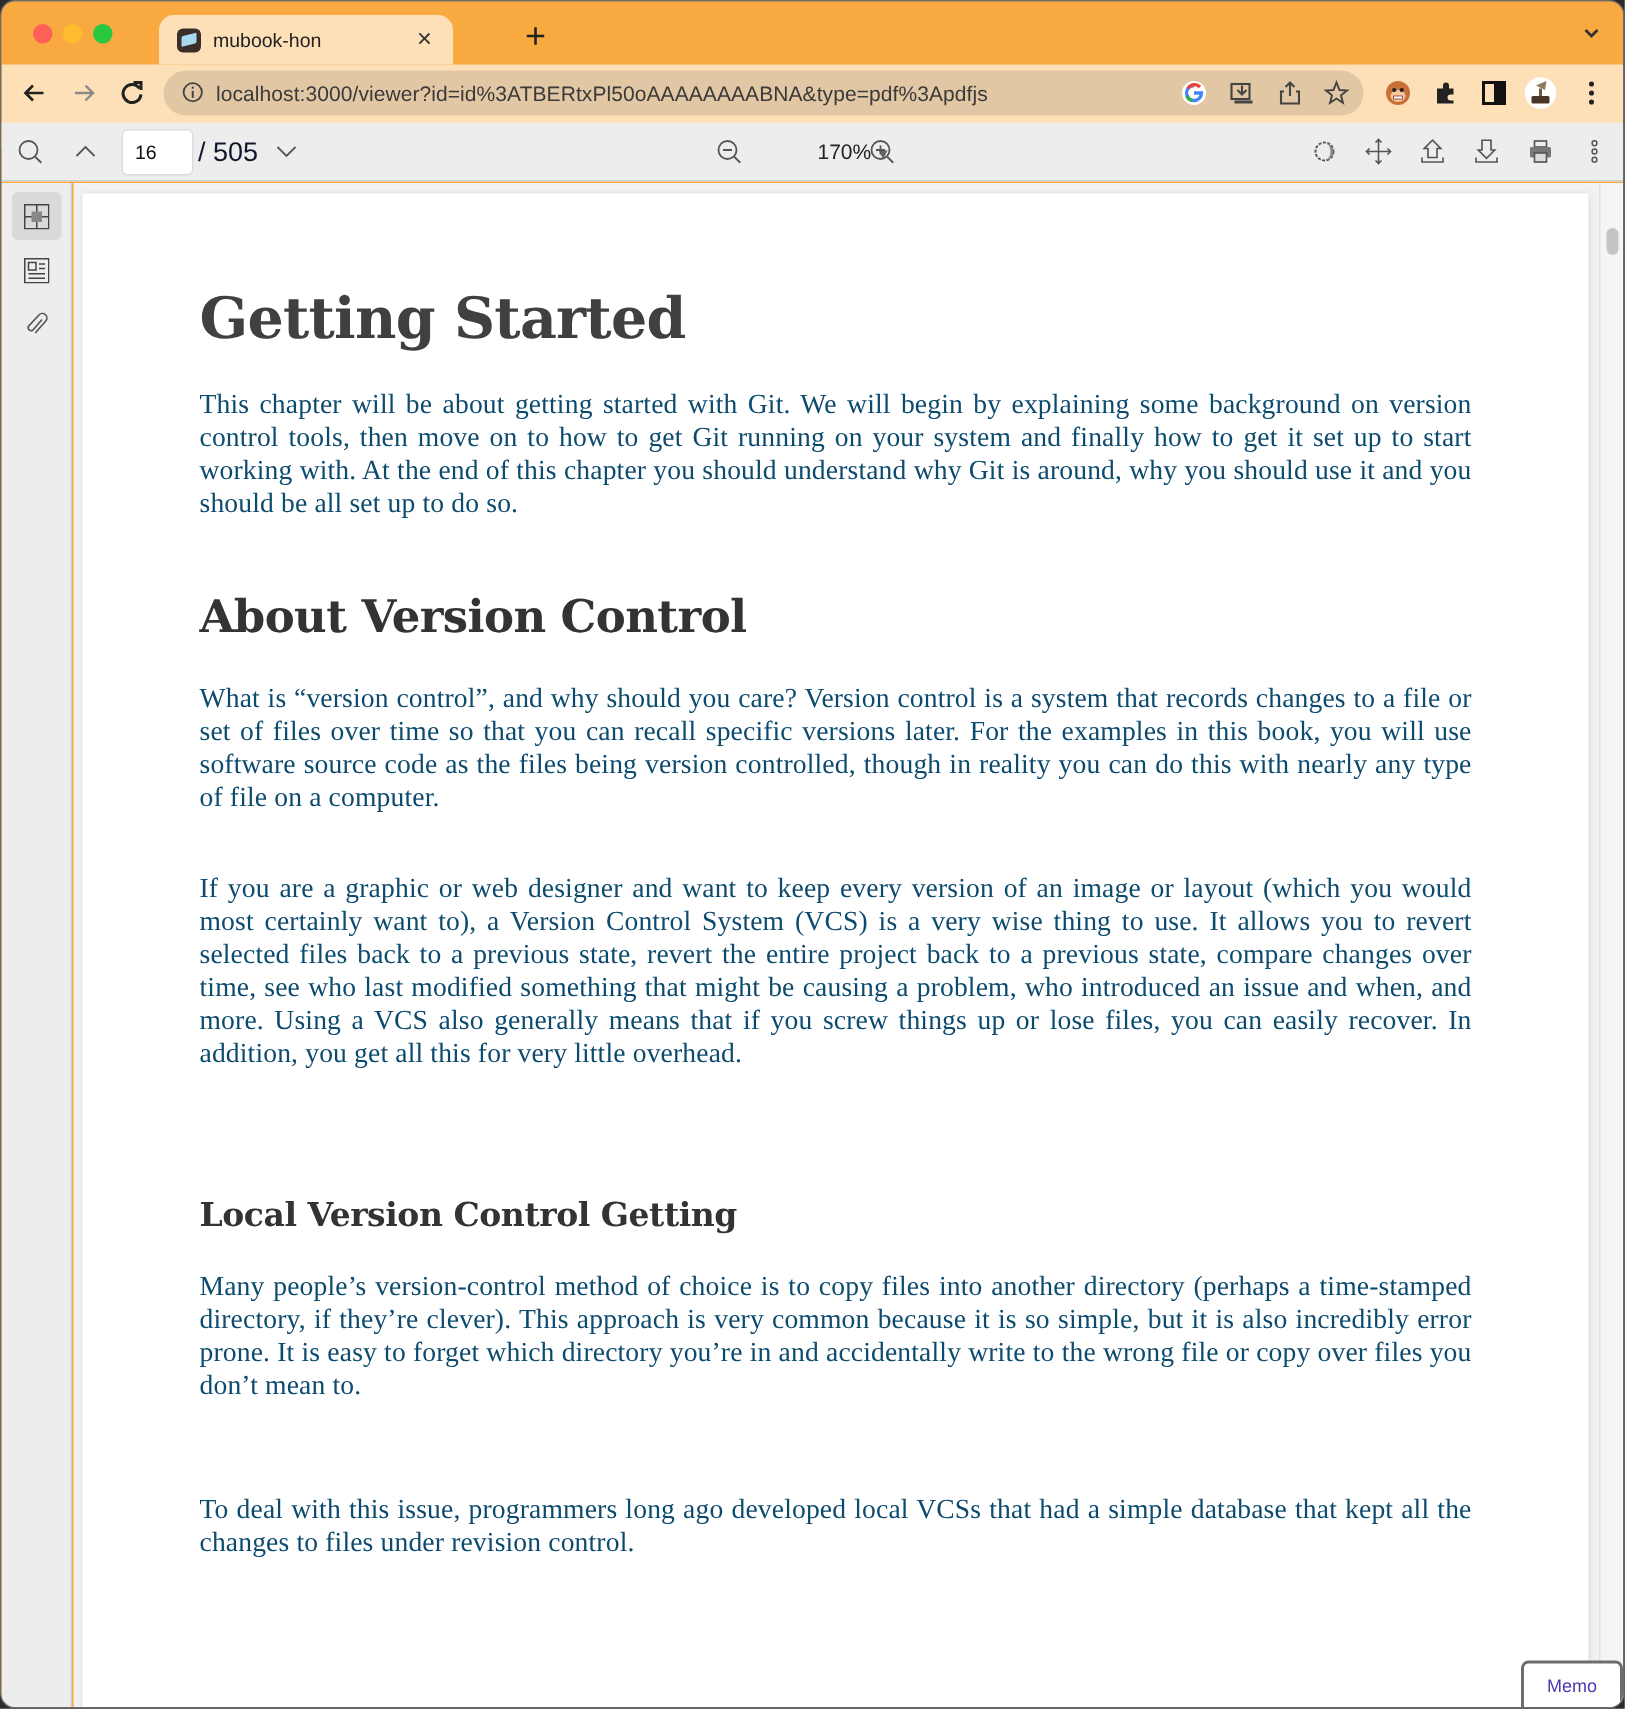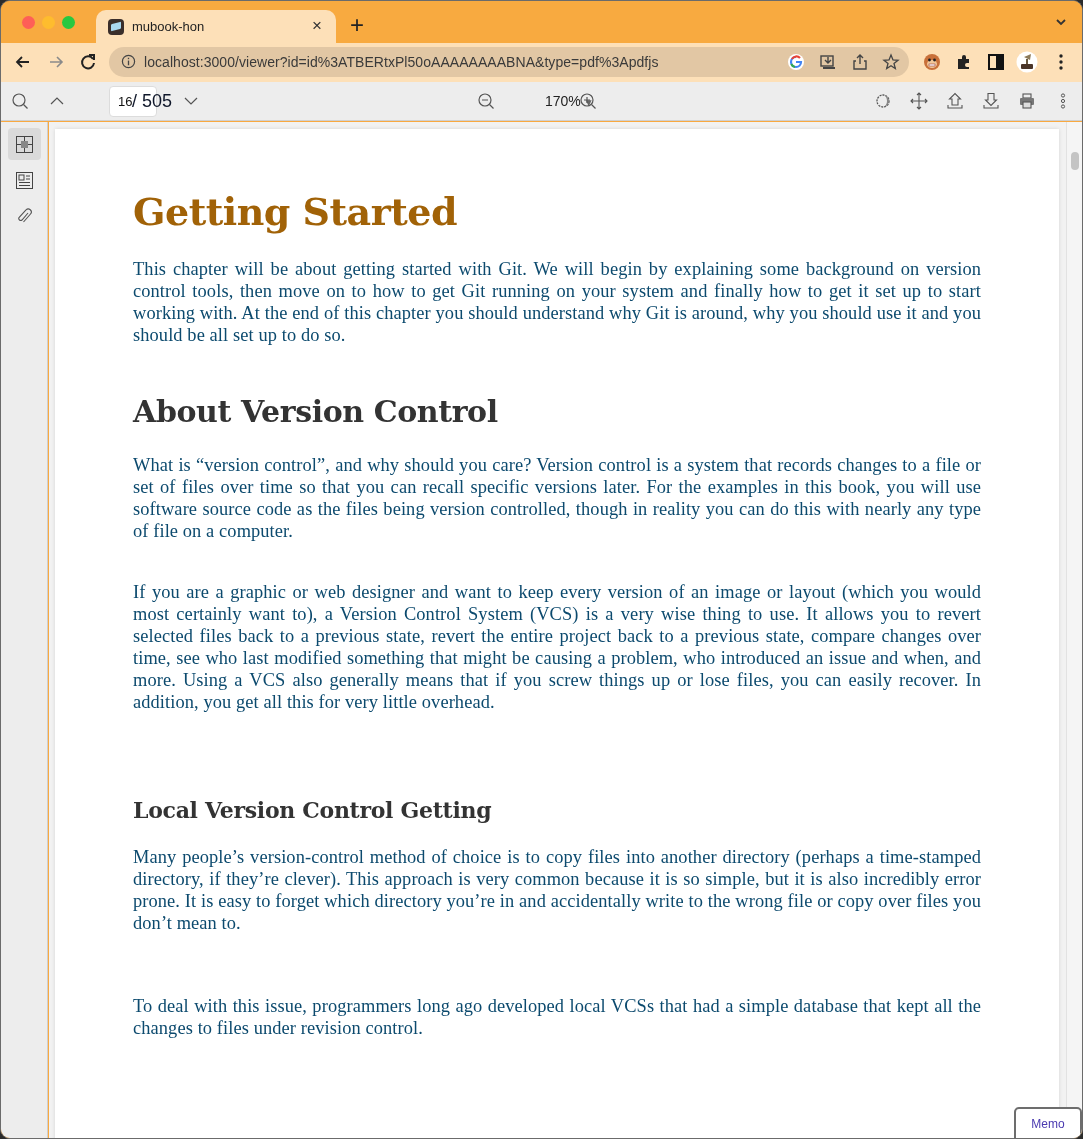--- a/index.html
+++ b/index.html
@@ -7,57 +7,57 @@
   body { font-family: "Liberation Sans", sans-serif; position: relative; }
 
   .window { position: absolute; left: 0; top: 0; width: 1083px; height: 1139px; border-radius: 10px; overflow: hidden; background: #f9a940; border: 1px solid #6b6b6b; }
 
   
   .tabstrip { position: absolute; left: 0; top: 0; width: 100%; height: 42px; background: #f8aa40; }
   .traffic { position: absolute; top: 15px; width: 13px; height: 13px; border-radius: 50%; }
   .traffic.red { left: 21px; background: #fe5f57; }
   .traffic.yellow { left: 41px; background: #febc2e; }
   .traffic.green { left: 61px; background: #28c840; }
-  .tab { position: absolute; left: 95px; top: 9px; width: 240px; height: 33px; background: #fde0b8; border-radius: 10px 10px 0 0; }
+  .tab { position: absolute; left: 105px; top: 9px; width: 196px; height: 33px; background: #fde0b8; border-radius: 10px 10px 0 0; }
   .tab-favicon { position: absolute; left: 12px; top: 9px; width: 16px; height: 16px; border-radius: 4px; background: #3a2e2a; }
   .tab-favicon::after { content: ""; position: absolute; left: 3px; top: 4px; width: 10px; height: 7px; background: #a8d8f0; transform: skewY(-15deg); border-radius: 1px; }
   .tab-title { position: absolute; left: 36px; top: 9px; font-size: 13px; color: #222; }
   .tab-close { position: absolute; right: 10px; top: 6px; font-size: 17px; color: #333; width: 18px; text-align: center; line-height: 20px; }
   .new-tab { position: absolute; left: 344px; top: 10px; font-size: 24px; color: #222; line-height: 28px; width: 24px; text-align: center; }
   .tab-list { position: absolute; right: 14px; top: 14px; width: 14px; height: 14px; }
 
   
   .navbar { position: absolute; left: 0; top: 42px; width: 100%; height: 56px; background: #fde0b8; border-bottom: 1px solid #c9c9c9; }
   .nav-btn { position: absolute; top: 9px; width: 20px; height: 20px; }
   .omnibox { position: absolute; left: 108px; top: 4px; width: 800px; height: 30px; background: #e2c7a4; border-radius: 15px; }
   .omni-info { position: absolute; left: 12px; top: 7px; width: 15px; height: 15px; }
   .omni-url { position: absolute; left: 35px; top: 7px; font-size: 14px; color: #3a3a3a; letter-spacing: 0.05px; }
   .omni-ico { position: absolute; top: 6px; width: 18px; height: 18px; }
   .ext-ico { position: absolute; top: 9px; width: 20px; height: 20px; }
 
   
   .pdfbar { position: absolute; left: 0; top: 81px; width: 100%; height: 39px; background: #ededed; border-bottom: 1px solid #d0d0d0; }
   .pdf-ico { position: absolute; top: 10px; width: 18px; height: 18px; }
-  .page-input { position: absolute; left: 80px; top: 4px; width: 48px; height: 31px; background: #fff; border: 1px solid #dcdcdc; border-radius: 4px; font-size: 13px; padding-left: 8px; font-family: "Liberation Sans", sans-serif; color: #111; outline: none; margin-left: 28px; }
+  .page-input { position: absolute; left: 80px; top: 4px; width: 48px; height: 31px; background: #fff; border: 1px solid #dcdcdc; border-radius: 4px; font-size: 13px; padding-left: 8px; font-family: "Liberation Sans", sans-serif; color: #111; outline: none; }
   .page-total { position: absolute; left: 131px; top: 9px; font-size: 18px; color: #0f172a; }
   .zoom-label { position: absolute; left: 512px; top: 11px; font-size: 14px; color: #222; margin-left: 32px; }
   .zoom-caret { font-size: 10px; color: #666; margin-left: 3px; }
 
   
   .sidebar { position: absolute; left: 0; top: 121px; width: 47px; height: 1018px; background: #ededed; border-right: 1px solid #cfcfcf; }
   .side-btn { position: absolute; left: 7px; width: 33px; height: 32px; border-radius: 4px; }
   .side-btn.active { background: #dadada; }
   .side-btn svg { position: absolute; left: 8px; top: 8px; }
 
   
   .viewer { position: absolute; left: 48px; top: 121px; width: 1017px; height: 1018px; background: #f2f2f2; overflow: hidden; }
   .page { position: absolute; left: 6px; top: 7px; width: 1004px; height: 1100px; background: #fff; box-shadow: 0 0 4px rgba(0,0,0,0.12); }
   .page-content { position: absolute; left: 78px; top: 0; width: 848px; color: #333; font-family: "DejaVu Serif", serif; }
 
-  .h1 { position: absolute; left: 0; top: 60px; font-size: 38px; font-weight: bold; color: #a16207; letter-spacing: -0.5px; white-space: nowrap; }
+  .h1 { position: absolute; left: 0; top: 60px; font-size: 38px; font-weight: bold; color: #404040; letter-spacing: -0.5px; white-space: nowrap; }
   .h2 { position: absolute; left: 0; font-size: 30px; font-weight: bold; color: #333; letter-spacing: -0.4px; white-space: nowrap; text-align: right; }
   .h3 { position: absolute; left: 0; font-size: 22px; font-weight: bold; color: #333; letter-spacing: -0.3px; white-space: nowrap; }
   .para { position: absolute; left: 0; width: 848px; font-size: 16.6px; line-height: 22px; text-align: justify; color: #0c4a6e; font-family: Liberation Serif, serif; font-size: 18.4px; letter-spacing: 0.1px; }
 
   
   .vscroll { position: absolute; left: 1065px; top: 121px; width: 17px; height: 1018px; background: #f5f5f5; border-left: 1px solid #e2e2e2; }
   .vscroll-thumb { position: absolute; left: 4px; top: 30px; width: 8px; height: 18px; background: #c4c4c4; border-radius: 4px; }
 
   .memo-btn { position: absolute; left: 1013px; top: 1106px; width: 68px; height: 36px; background: #fff; border: 2px solid #6d6d6d; border-radius: 5px; font-size: 12px; color: #4a3ab0; text-align: center; line-height: 30px; font-family: "Liberation Sans", sans-serif; }
 </style>

